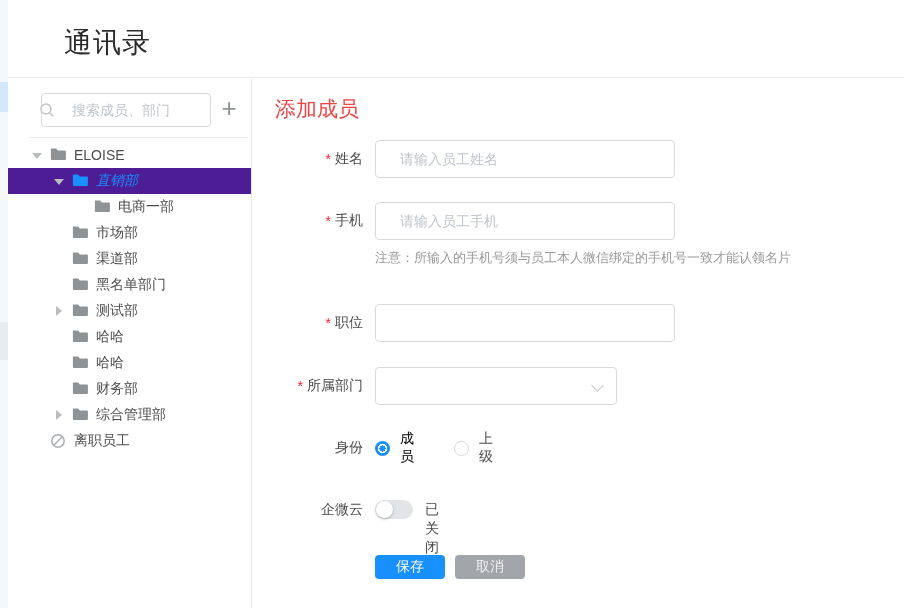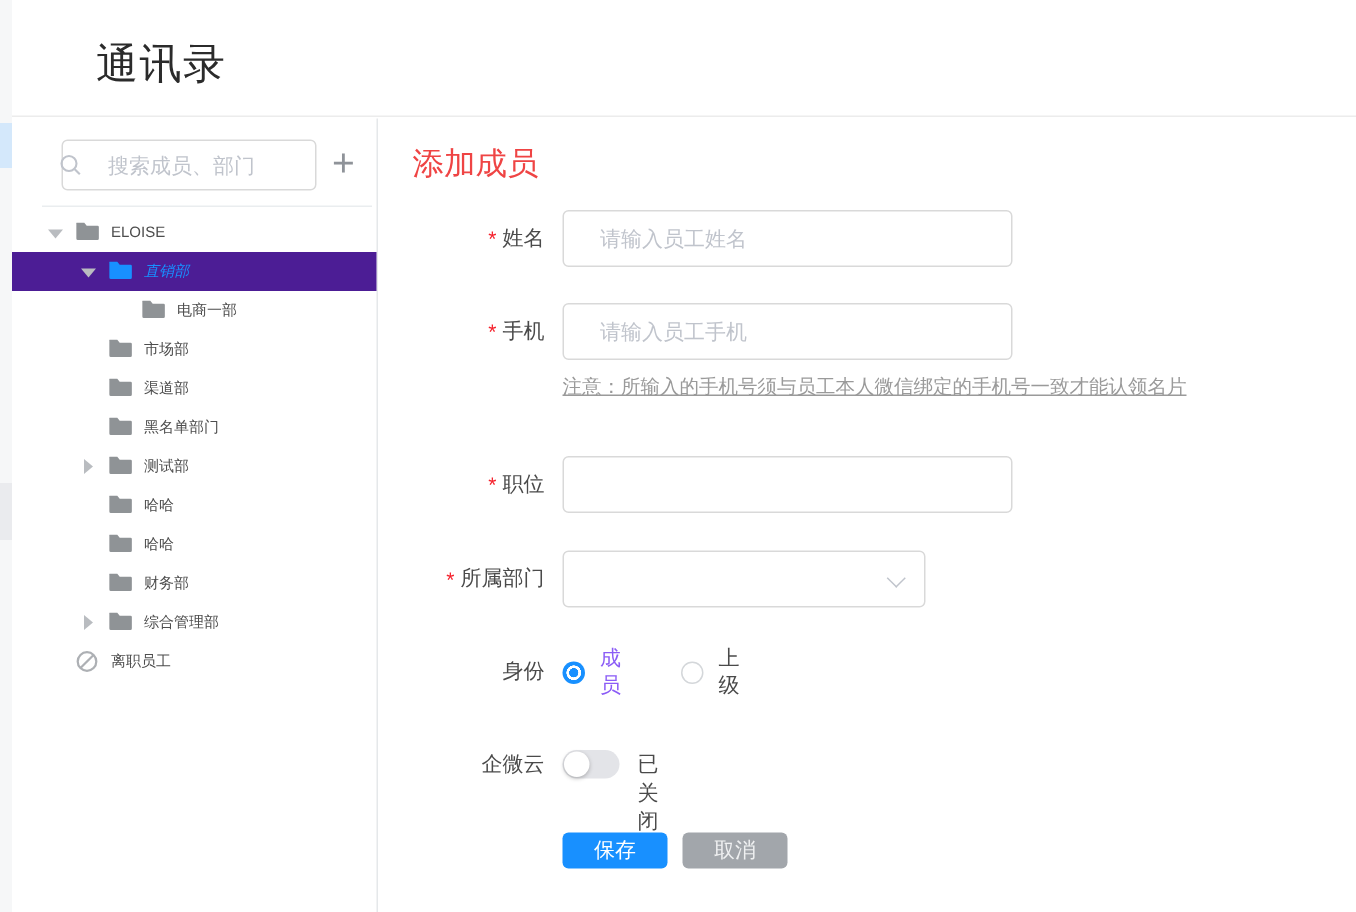--- a/index.html
+++ b/index.html
@@ -21,21 +21,21 @@
   .search-input { width:170px; height:34px; border:1px solid #d9d9d9; border-radius:4px; padding:0 8px 0 30px;
     font-size:14px; color:#4a4a4a; outline:none; font-family:inherit; }
   .search-input::placeholder { color:#c0c4cc; }
   .search-icon { position:absolute; left:9px; top:9px; width:16px; height:16px; color:#c0c4cc; }
   .plus-btn { position:absolute; left:206px; top:12px; width:30px; height:34px; border:none; background:transparent;
     font-size:26px; line-height:34px; color:#8f9399; cursor:pointer; font-family:inherit; font-weight:300; }
   .search-divider { position:absolute; left:20px; right:3px; top:58px; border-bottom:1px solid #eaedef; }
 
   
   .tree { position:absolute; left:0; top:63px; width:243px; }
-  .tree-row { display:flex; align-items:center; height:26px; font-size:10px; color:#4d4d4d; cursor:pointer; }
+  .tree-row { display:flex; align-items:center; height:26px; font-size:14px; color:#4d4d4d; cursor:pointer; }
   .tree-row.lvl0 { padding-left:22px; }
   .tree-row.lvl1 { padding-left:44px; }
   .tree-row.lvl2 { padding-left:66px; }
   .tree-row.selected { background:#4c1d95; color:#1890ff;font-style:italic; }
   .caret { width:14px; height:14px; margin-right:6px; position:relative; flex:0 0 auto; }
   .caret.down::after { content:""; position:absolute; left:2px; top:5px; border-left:5px solid transparent;
     border-right:5px solid transparent; border-top:6px solid #b9bcc0; }
   .caret.right::after { content:""; position:absolute; left:4px; top:2px; border-top:5px solid transparent;
     border-bottom:5px solid transparent; border-left:6px solid #b9bcc0; }
   .node-icon { width:16px; height:16px; margin-right:8px; flex:0 0 auto; color:#8f9396; }
@@ -54,34 +54,34 @@
   .text-input::placeholder { color:#c0c4cc; }
   .row-name   { top:61px;  height:38px; }
   .row-phone  { top:123px; height:38px; }
   .row-note   { top:170px; }
   .row-pos    { top:225px; height:38px; }
   .row-dept   { top:288px; height:38px; }
   .row-ident  { top:359px; height:20px; }
   .row-switch { top:421px; height:20px; }
   .row-btns   { top:476px; height:36px; }
   .v-center { display:flex; align-items:center; height:100%; }
-  .note-text { position:absolute; left:123px; top:0; font-size:13px; color:#9a9a9a; white-space:nowrap;text-decoration:underline; }
+  .note-text { position:absolute; left:123px; top:0; font-size:13px; color:#9a9a9a; white-space:nowrap; }
 
   .select-box { position:absolute; left:123px; width:242px; height:38px; border:1px solid #d9d9d9; border-radius:4px;
     background:#fff; cursor:pointer; }
   .chevron-down { position:absolute; right:14px; top:13px; width:9px; height:9px; border-right:1.6px solid #c0c4cc;
     border-bottom:1.6px solid #c0c4cc; transform:rotate(45deg); }
 
   .radio-group { position:absolute; left:123px; top:0; height:20px; display:flex; align-items:center; }
   .radio-opt { display:flex; align-items:center; margin-right:40px; cursor:pointer; }
   .radio-dot { width:15px; height:15px; border-radius:50%; margin-right:10px; flex:0 0 auto; }
   .radio-dot.on { background:radial-gradient(circle,#1890ff 0 3px,#fff 3.2px 4.8px,#1890ff 5px 7.5px); }
   .radio-dot.off { background:#fff; border:1px solid #d4d7da; }
   .radio-label { font-size:14px; }
-  .radio-opt.on .radio-label { color:#8b5cf6; }
+  .radio-opt.on .radio-label { color:#000000; }
   .radio-opt.off .radio-label { color:#4a4a4a; }
 
   .switch { position:absolute; left:123px; top:0; width:38px; height:19px; border-radius:10px; background:#e3e4e8; cursor:pointer; }
   .switch-knob { position:absolute; left:1px; top:1px; width:17px; height:17px; border-radius:50%; background:#fff;
     box-shadow:0 1px 3px rgba(0,0,0,.25); }
   .switch-state { position:absolute; left:173px; top:0; height:19px; line-height:19px; font-size:14px; color:#4a4a4a; }
 
   .btn { position:absolute; top:0; width:70px; height:24px; border:none; border-radius:4px; font-size:14px;
     cursor:pointer; font-family:inherit; }
   .btn-save { left:123px; background:#1890ff; color:#fff; }

